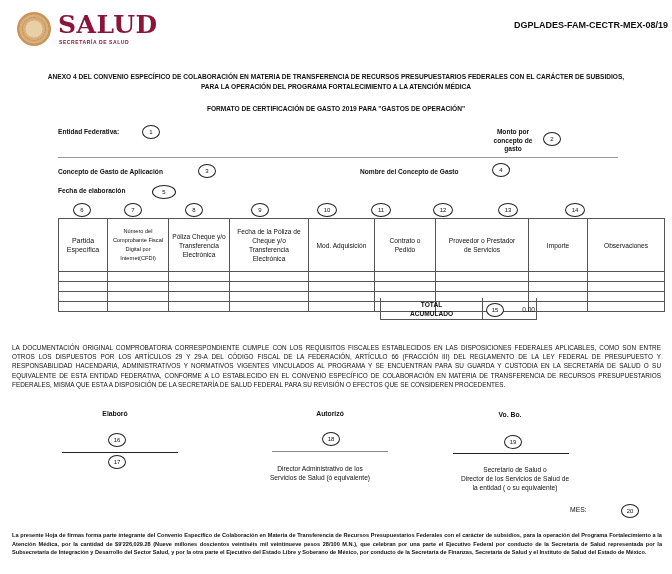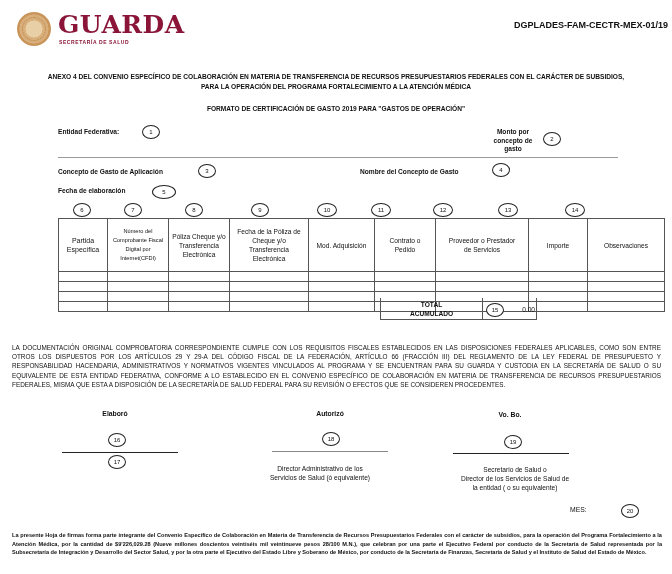--- a/index.html
+++ b/index.html
@@ -30,23 +30,23 @@
   .para { left: 12px; width: 649px; top: 343px; font-size: 6.4px; line-height: 9.2px; text-align: justify; text-align-last: left; }
   .sig-title { font-size: 6.8px; font-weight: bold; text-align: center; }
   .sig-line { height: 0; }
   .sig-text { font-size: 6.6px; text-align: center; line-height: 9px; }
   .foot { left: 12px; width: 650px; top: 531px; font-size: 5.6px; font-weight: bold; line-height: 8.5px; text-align: justify; text-align-last: left; }
 </style>
 </head>
 <body>
 
 <div class="abs logo-seal"></div>
-<div class="abs logo-text">GUARDA</div>
+<div class="abs logo-text">SALUD</div>
 <div class="abs logo-sub">SECRETARÍA DE SALUD</div>
-<div class="abs doc-code">DGPLADES-FAM-CECTR-MEX-01/19</div>
+<div class="abs doc-code">DGPLADES-FAM-CECTR-MEX-08/19</div>
 
 <div class="abs title1">
   <div>ANEXO 4 DEL CONVENIO ESPECÍFICO DE COLABORACIÓN EN MATERIA DE TRANSFERENCIA DE RECURSOS PRESUPUESTARIOS FEDERALES CON EL CARÁCTER DE SUBSIDIOS,</div>
   <div>PARA LA OPERACIÓN DEL PROGRAMA FORTALECIMIENTO A LA ATENCIÓN MÉDICA</div>
 </div>
 <div class="abs title2">FORMATO DE CERTIFICACIÓN DE GASTO 2019 PARA "GASTOS DE OPERACIÓN"</div>
 
 <div class="abs lbl" style="left:58px; top:128px;">Entidad Federativa:</div>
 <div class="abs circ" style="left:142px; top:125px; width:16px;">1</div>
 

